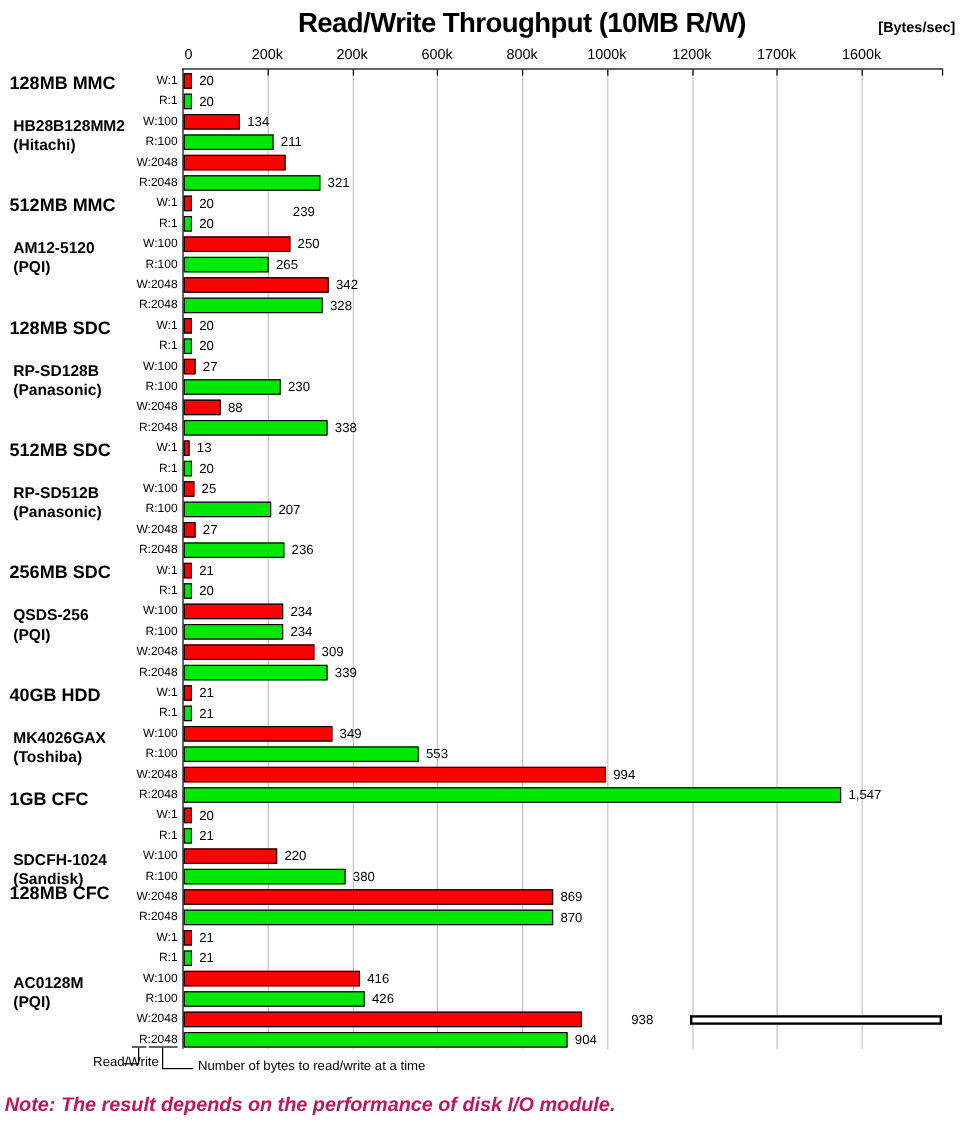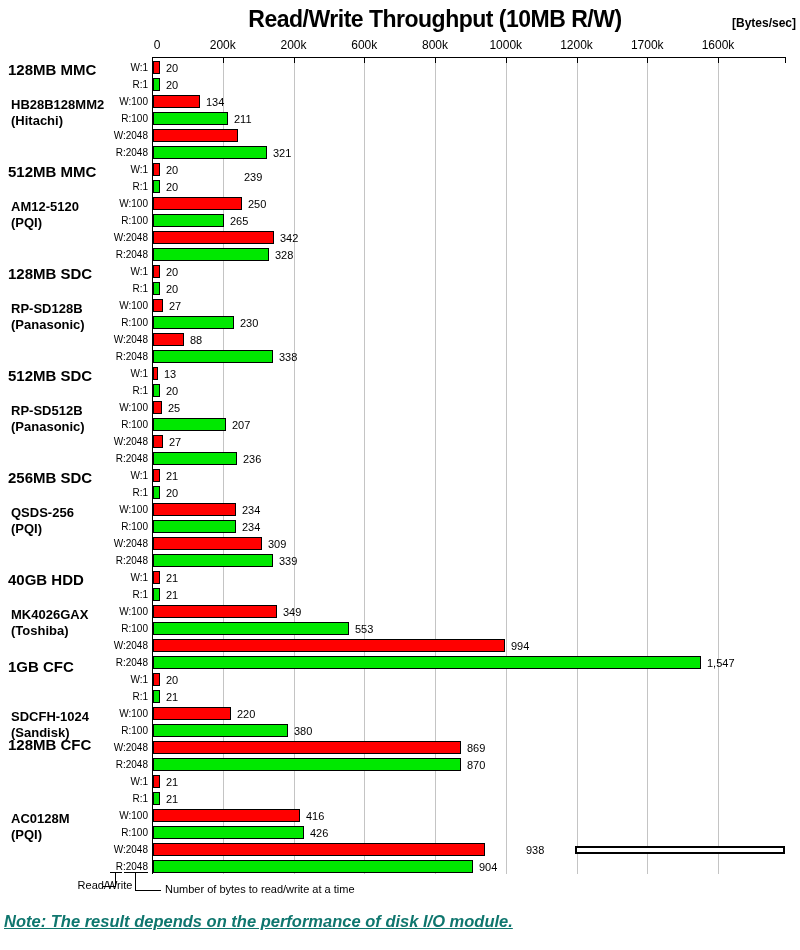--- a/index.html
+++ b/index.html
@@ -235,13 +235,13 @@
 <div class="abs bracket" style="left:115px;top:873px;width:1px;height:14px;"></div>
 <div class="abs bracket" style="left:103px;top:886px;width:12px;height:1px;"></div>
 <div class="abs bracket" style="left:135px;top:873px;width:1px;height:18px;"></div>
 <div class="abs bracket" style="left:135px;top:890px;width:26px;height:1px;"></div>
 <div class="abs legend-text" style="left:38px;top:879px;width:62px;text-align:center;margin-left:36px;">Read/Write</div>
 <div class="abs legend-text" style="left:165px;top:883px;">Number of bytes to read/write at a time</div>
 
 <div class="abs" id="info-box">
 </div>
 
-<div class="abs" id="note" style="color: #0f766e; text-decoration: underline;">Note: The result depends on the performance of disk I/O module.</div>
+<div class="abs" id="note" style="color: #be185d;">Note: The result depends on the performance of disk I/O module.</div>
 
 </body></html>

